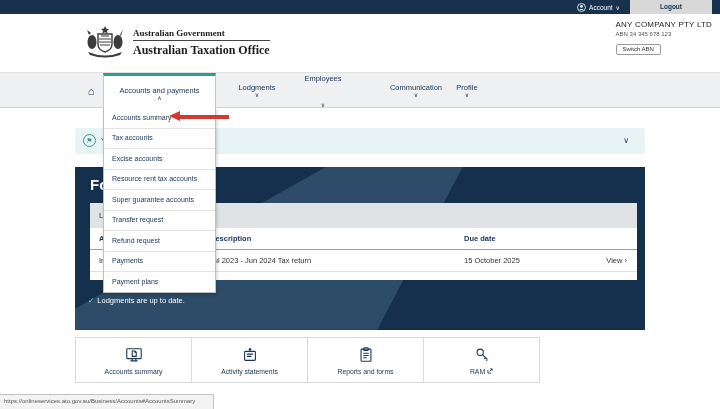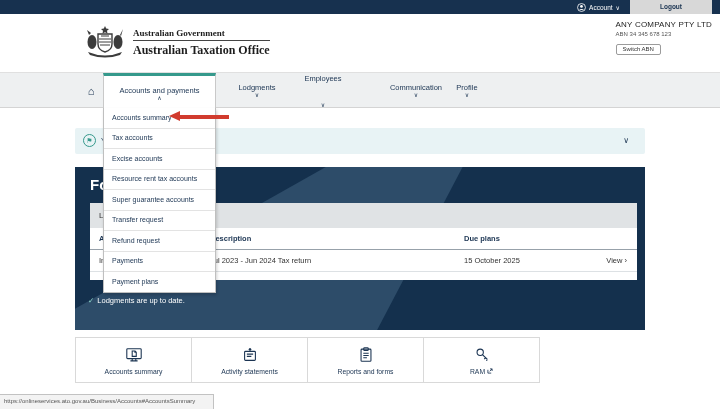--- a/index.html
+++ b/index.html
@@ -174,21 +174,21 @@
   <span class="banner-chev">∨</span>
 </div>
 
 <div class="hero">
   <div class="hero-title">For action</div>
   <div class="card">
     <div class="card-tab">Lodgments</div>
     <div class="trow head">
       <span class="tc col-account">Account</span>
       <span class="tc col-desc">Description</span>
-      <span class="tc col-due">Due plans</span>
+      <span class="tc col-due">Due date</span>
     </div>
     <div class="trow data">
       <span class="tc col-account">Income tax</span>
       <span class="tc col-desc">Jul 2023 - Jun 2024 Tax return</span>
       <span class="tc col-due">15 October 2025</span>
       <span class="tc col-action view-link"><span class="vl">View</span> <span>›</span></span>
     </div>
   </div>
   <div class="status-note">
     <span class="check">✓</span><span>Lodgments are up to date.</span>

